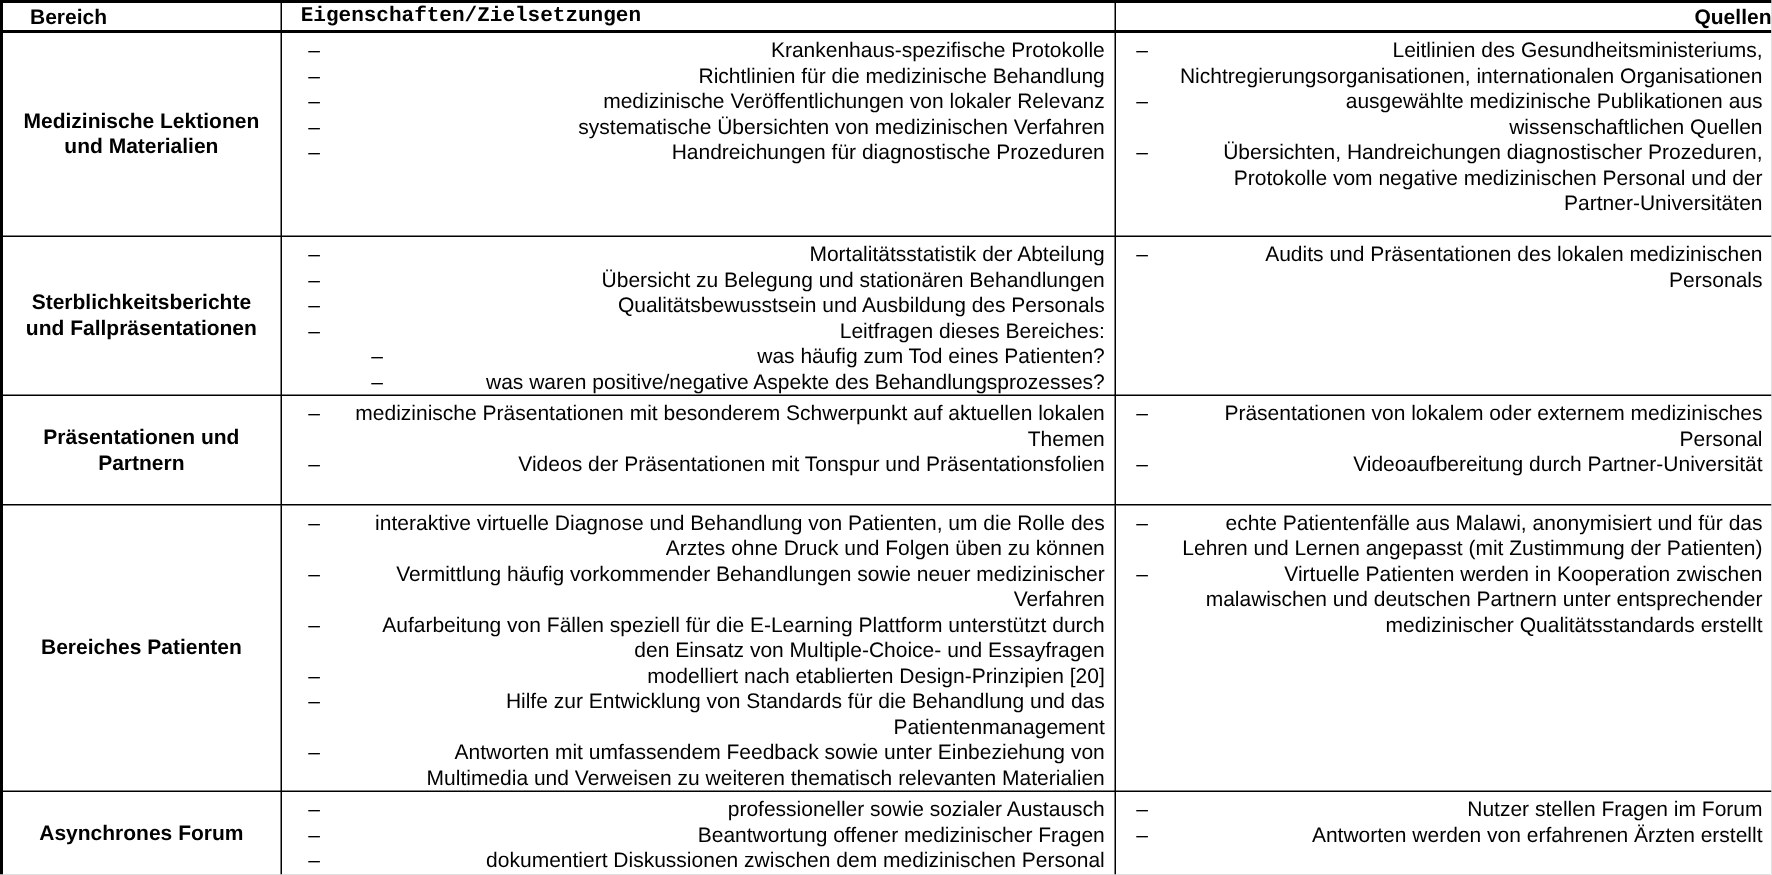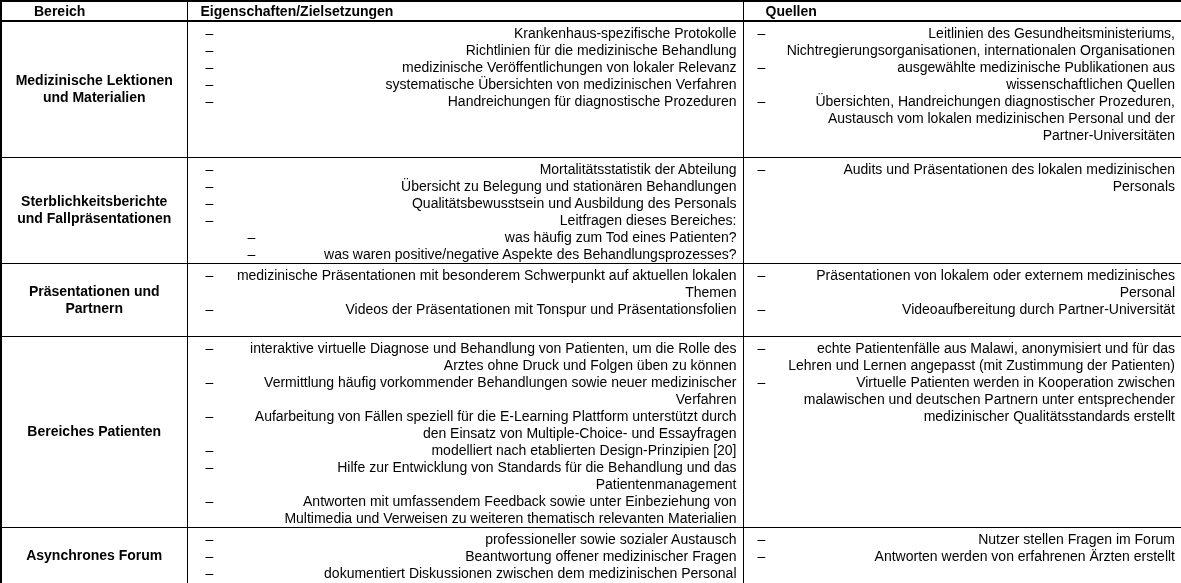--- a/index.html
+++ b/index.html
@@ -19,23 +19,23 @@
   col.c3{width:439px;}
   th,td{border:1px solid #000;padding:0;vertical-align:top;overflow:hidden;}
   thead tr{height:20px;}
   thead th{
     border-bottom:2px solid #000;
     text-align:left;
     vertical-align:middle;
     font-weight:bold;
     font-size:14px;
   }
-  th.h1{padding-left:32px;}
-  th.h2{padding-left:13px;}
-  th.h3{padding-left:22px;}
+  th.h1{padding-left:18px;}
+  th.h2{padding-left:13px;font-family:Liberation Mono, monospace;}
+  th.h3{padding-left:22px;text-align:right;}
   td.bereich{
     text-align:center;
     vertical-align:middle;
     padding:0 8px;
     font-weight:bold;
   }
   ul.blist{margin:0;padding:3px 6px 0 0;list-style:none;text-align:right;}
   ul.blist li{position:relative;margin:0;}
   
   .props li{padding-left:44px;text-indent:2px;}
@@ -81,21 +81,21 @@
             <li>Richtlinien für die medizinische Behandlung</li>
             <li>medizinische Veröffentlichungen von lokaler Relevanz</li>
             <li>systematische Übersichten von medizinischen Verfahren</li>
             <li>Handreichungen für diagnostische Prozeduren</li>
           </ul>
         </td>
         <td>
           <ul class="blist sources">
             <li>Leitlinien des Gesundheitsministeriums, Nichtregierungsorganisationen, internationalen Organisationen</li>
             <li>ausgewählte medizinische Publikationen aus wissenschaftlichen Quellen</li>
-            <li>Übersichten, Handreichungen diagnostischer Prozeduren, Austausch vom lokalen medizinischen Personal und der Partner-Universitäten</li>
+            <li>Übersichten, Handreichungen diagnostischer Prozeduren, Protokolle vom negative medizinischen Personal und der Partner-Universitäten</li>
           </ul>
         </td>
       </tr>
 
       <tr class="r2">
         <td class="bereich">Sterblichkeitsberichte und Fallpräsentationen</td>
         <td>
           <ul class="blist props">
             <li>Mortalitätsstatistik der Abteilung</li>
             <li>Übersicht zu Belegung und stationären Behandlungen</li>

